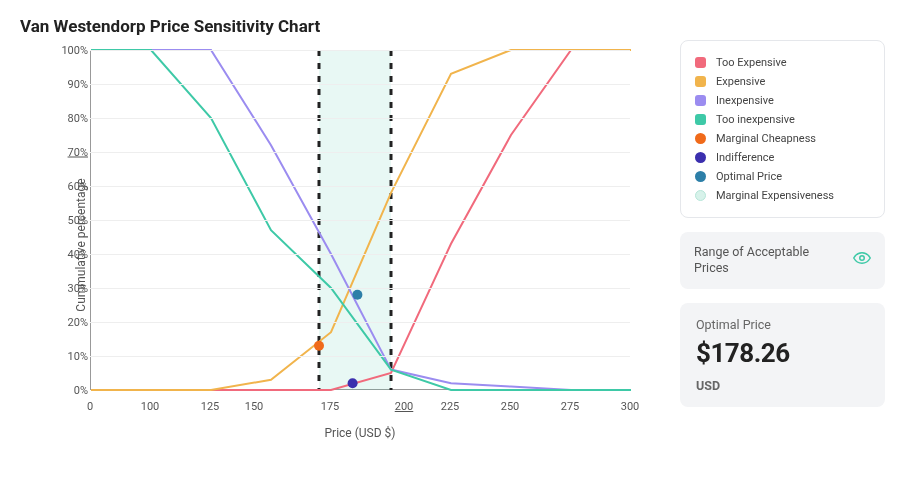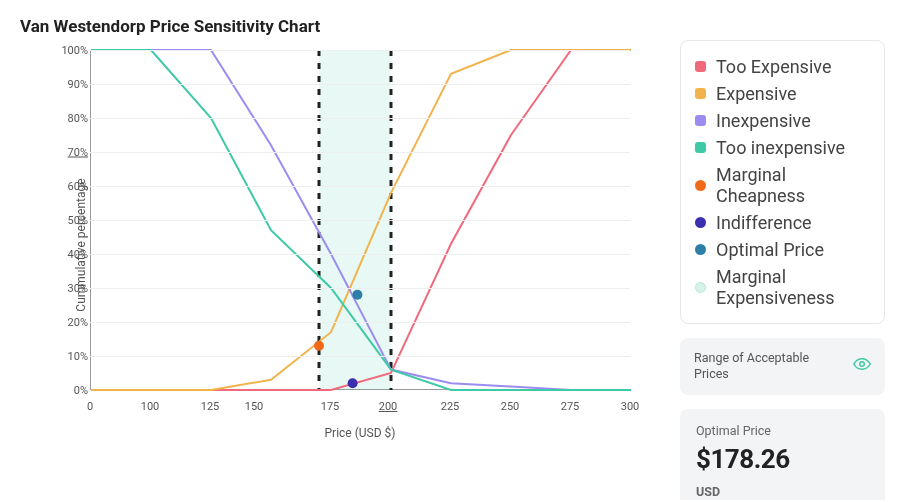--- a/index.html
+++ b/index.html
@@ -15,21 +15,21 @@
   .ytick { position:absolute; left:40px; width:28px; text-align:right; font-size:11px; color:#555; transform:translateY(-50%); }
   .xtick { position:absolute; top:360px; font-size:11px; color:#555; transform:translateX(-50%); }
   .xaxis-label { position:absolute; left:70px; width:540px; top:386px; text-align:center; font-size:12px; color:#555; }
   svg.lines { position:absolute; left:0; top:0; width:100%; height:100%; overflow:visible; }
   .band { fill:#3ec9a7; opacity:0.12; }
   .vdash { stroke:#222; stroke-width:3; stroke-dasharray:6 7; }
   .ln { fill:none; stroke-width:2; }
   .dot { stroke:#fff; stroke-width:0; }
   .side { width:205px; display:flex; flex-direction:column; gap:14px; }
   .legend { border:1px solid #e5e7eb; border-radius:8px; padding:12px 14px; }
-  .lg-item { display:flex; align-items:center; gap:10px; font-size:18px; color:#444; padding:3px 0; }
+  .lg-item { display:flex; align-items:center; gap:10px; font-size:11px; color:#444; padding:3px 0; }
   .sw { width:11px; height:11px; border-radius:3px; flex:0 0 auto; }
   .swc { width:11px; height:11px; border-radius:50%; flex:0 0 auto; }
   .range-box { background:#f3f4f6; border-radius:8px; padding:12px 14px; display:flex; align-items:center; justify-content:space-between; }
   .range-box .lbl { font-size:12.5px; color:#555; line-height:1.3; max-width:130px; }
   .eye { color:#3ec9a7; }
   .opt-box { background:#f3f4f6; border-radius:8px; padding:14px 16px; }
   .opt-box .h { font-size:12.5px; color:#666; margin-bottom:6px; }
   .opt-box .v { font-size:26px; font-weight:700; color:#222; letter-spacing:-0.5px; }
   .opt-box .u { font-size:12.5px; color:#666; margin-top:10px;font-weight:bold; }
 </style>
@@ -76,21 +76,21 @@
         <div class="ytick" style="top: 78px;">80%</div>
         <div class="grid-h" style="top: 44px; left: 70px; width: 540px;"></div>
         <div class="ytick" style="top: 44px;">90%</div>
         <div class="grid-h" style="top: 10px; left: 70px; width: 540px;"></div>
         <div class="ytick" style="top: 10px;">100%</div>
         <div class="xtick" style="left: 70px;">0</div>
         <div class="xtick" style="left: 130px;">100</div>
         <div class="xtick" style="left: 190px;">125</div>
         <div class="xtick" style="left: 234px;">150</div>
         <div class="xtick" style="left: 310px;">175</div>
-        <div class="xtick" style="left: 368px; text-decoration: underline;">200</div>
+        <div class="xtick" style="left: 384px; text-decoration: underline;">200</div>
         <div class="xtick" style="left: 430px;">225</div>
         <div class="xtick" style="left: 490px;">250</div>
         <div class="xtick" style="left: 550px;">275</div>
         <div class="xtick" style="left: 610px;">300</div>
       </div>
 
     <div class="side">
       <div class="legend">
         <div class="lg-item">
             <span class="sw" style="background:#f16a7c"></span>

